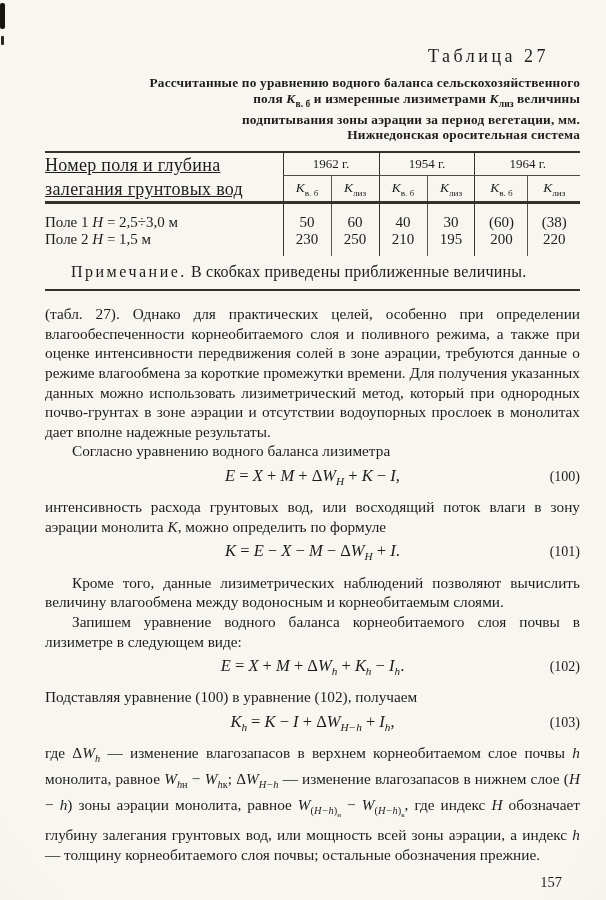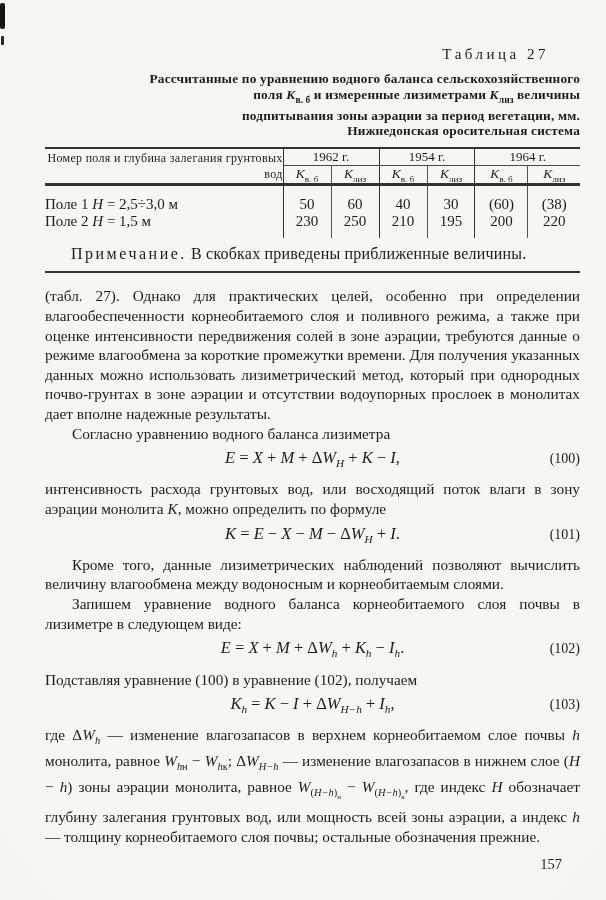--- a/index.html
+++ b/index.html
@@ -10,30 +10,30 @@
   }
   .page {
     position:absolute; left:0; top:0; width:606px; height:900px;
     background: radial-gradient(125% 120% at 50% 45%, #f7f6f1 55%, #e6e3da 100%);
     color:#1d1c19;
   }
   .artifact1 { position:absolute; left:0; top:3px; width:5px; height:26px; background:#18150f; border-radius:2px; }
   .artifact2 { position:absolute; left:1px; top:36px; width:3px; height:9px; background:#2a261f; border-radius:1px; }
   .content { position:absolute; left:45px; top:0; width:535px; }
 
-  .tbl-label { margin-top:46px; text-align:right; padding-right:31px; font-size:15px; letter-spacing:3.5px; }
+  .tbl-label { margin-top:46px; text-align:right; padding-right:31px; font-size:18px; letter-spacing:3.5px; }
 
   .caption { margin-top:8px; text-align:right; font-weight:bold; font-size:13.3px; line-height:15.5px; letter-spacing:0.2px; }
   .caption sub { font-size:9.5px; letter-spacing:0; }
   .caption i { font-weight:bold; }
 
   table.data { width:100%; border-collapse:collapse; margin-top:8px; border-top:2px solid #35322c; }
   table.data th, table.data td { font-weight:normal; padding:0; }
-  th.c1 { width:44.5%; font-size:12px; line-height:1.35; letter-spacing:0.3px;
-          border-bottom:3px solid #35322c; text-align:right; padding:2px 6px; }
+  th.c1 { width:44.5%; font-size:18px; line-height:1.35; letter-spacing:0.3px;
+          border-bottom:3px solid #35322c; text-align:left; padding:2px 6px;text-decoration:underline; }
   th.yr { font-size:13px; padding:6px 0 4px; border-bottom:1px solid #4f4a42; text-align:center; }
   th.sub { font-size:13.5px; padding:6px 0 7px; border-bottom:3px solid #35322c; }
   th sub, td sub { font-size:68%; }
   .gb { border-left:1.6px solid #35322c; }
   .sb { border-left:1px solid #5a554c; }
   td.lbl { font-size:15px; padding:4px 0 4px 12px; }
   td.val { text-align:center; font-size:15px; padding:4px 0; }
   tbody tr:first-child td { padding-top:10px; }
   tbody tr:last-child td { padding-bottom:8px; }
 

